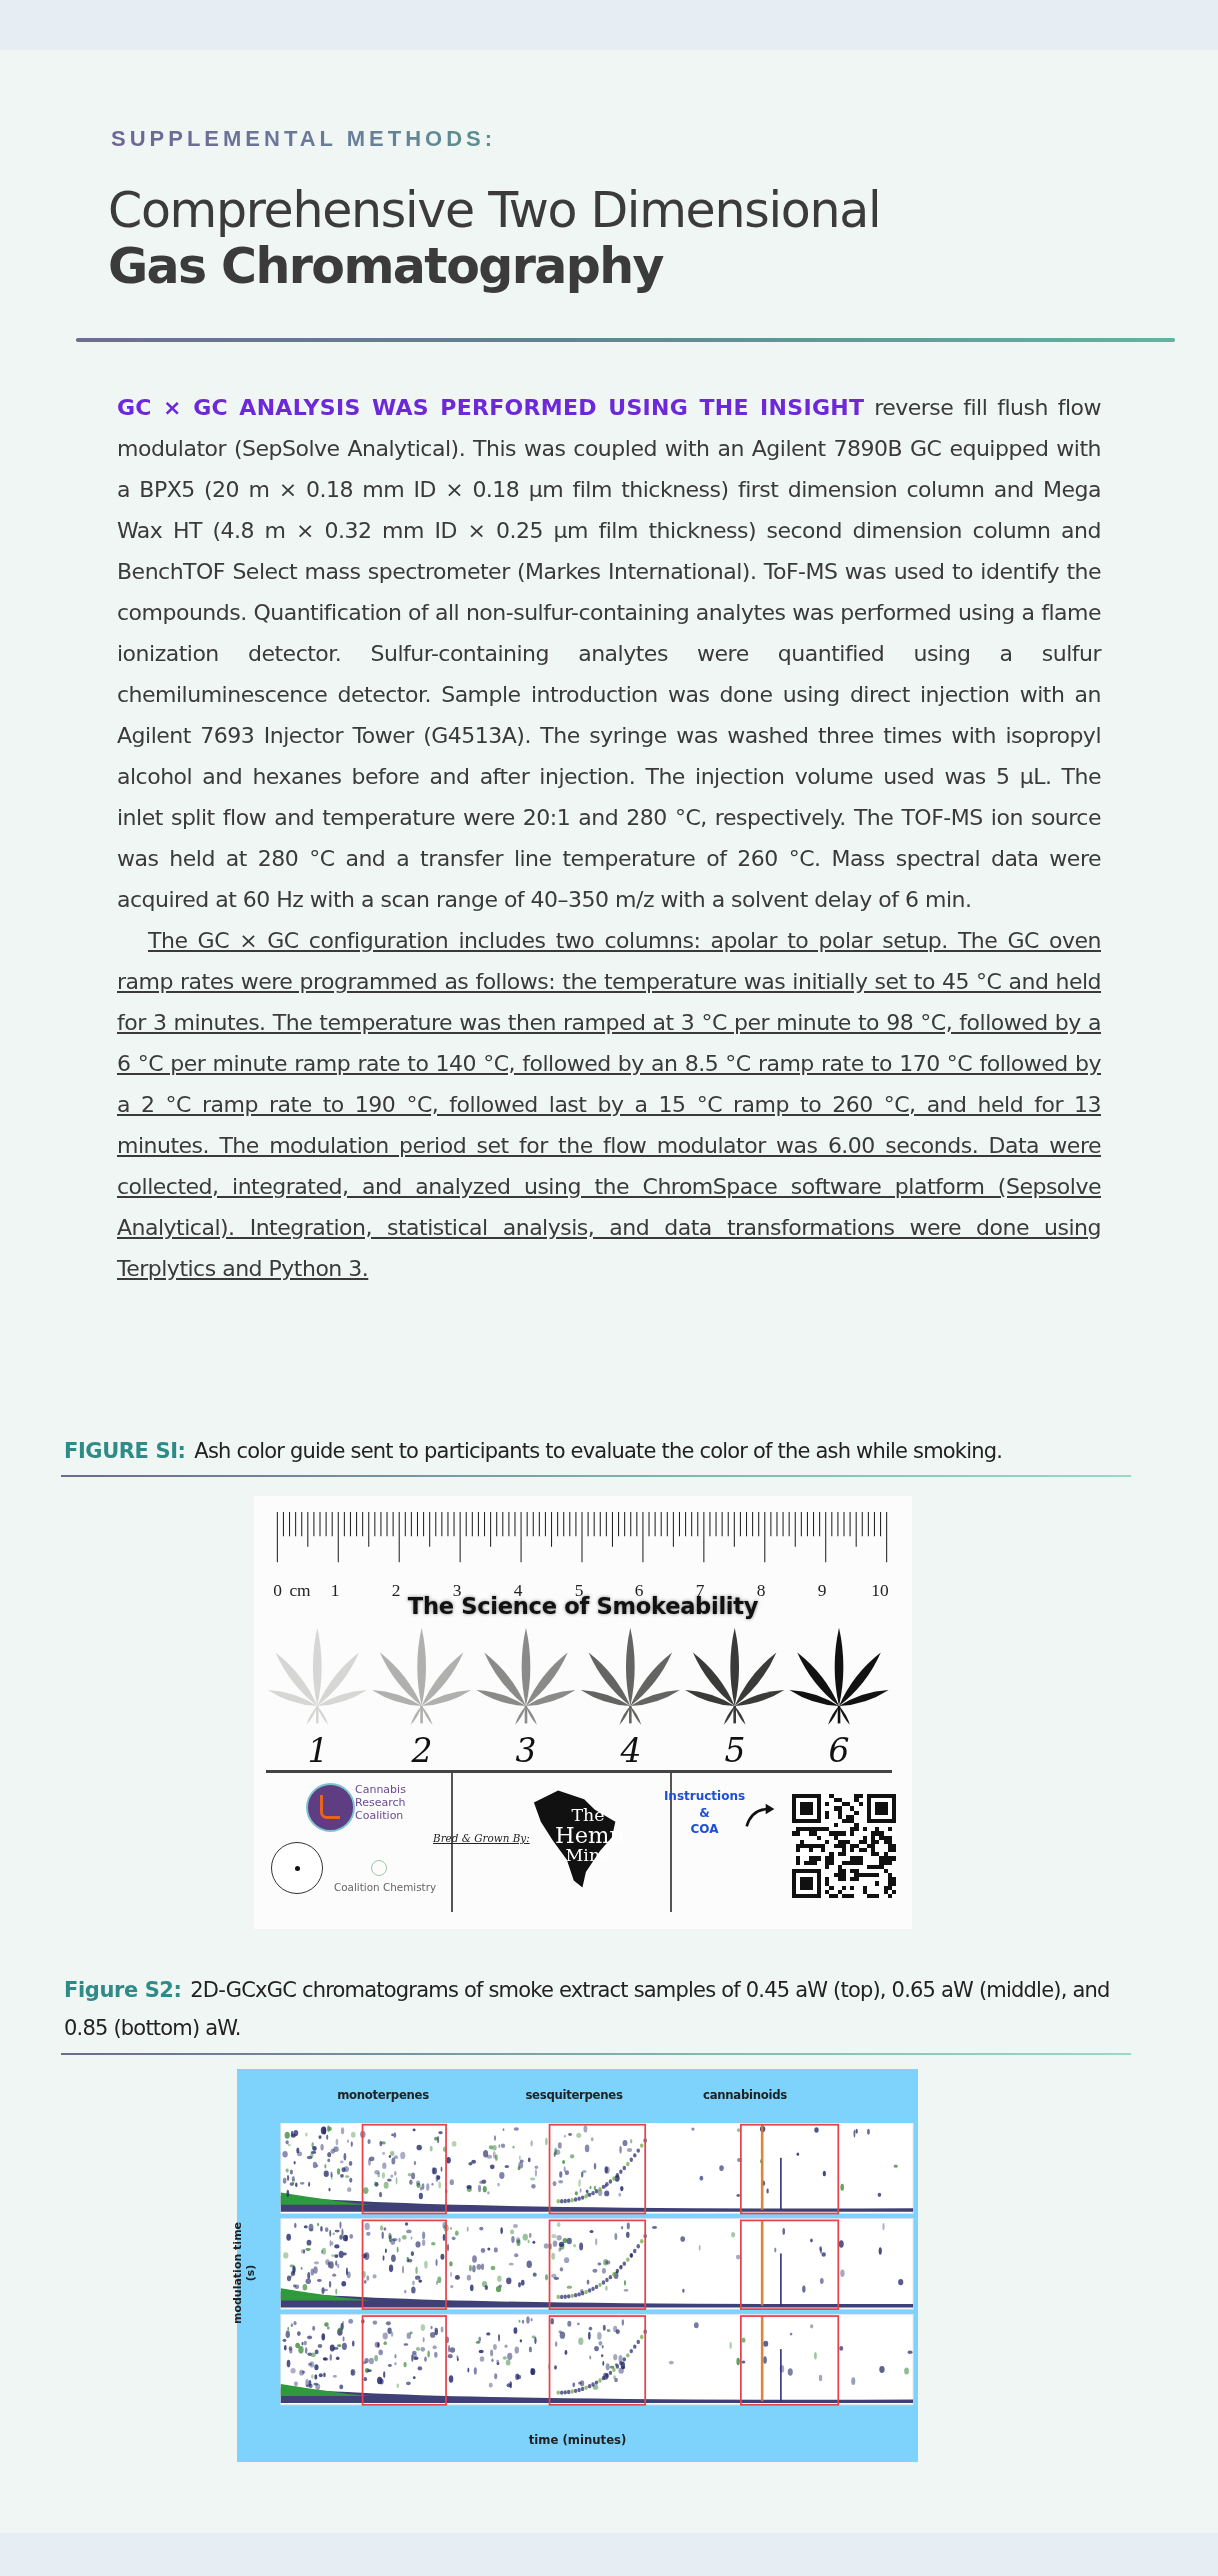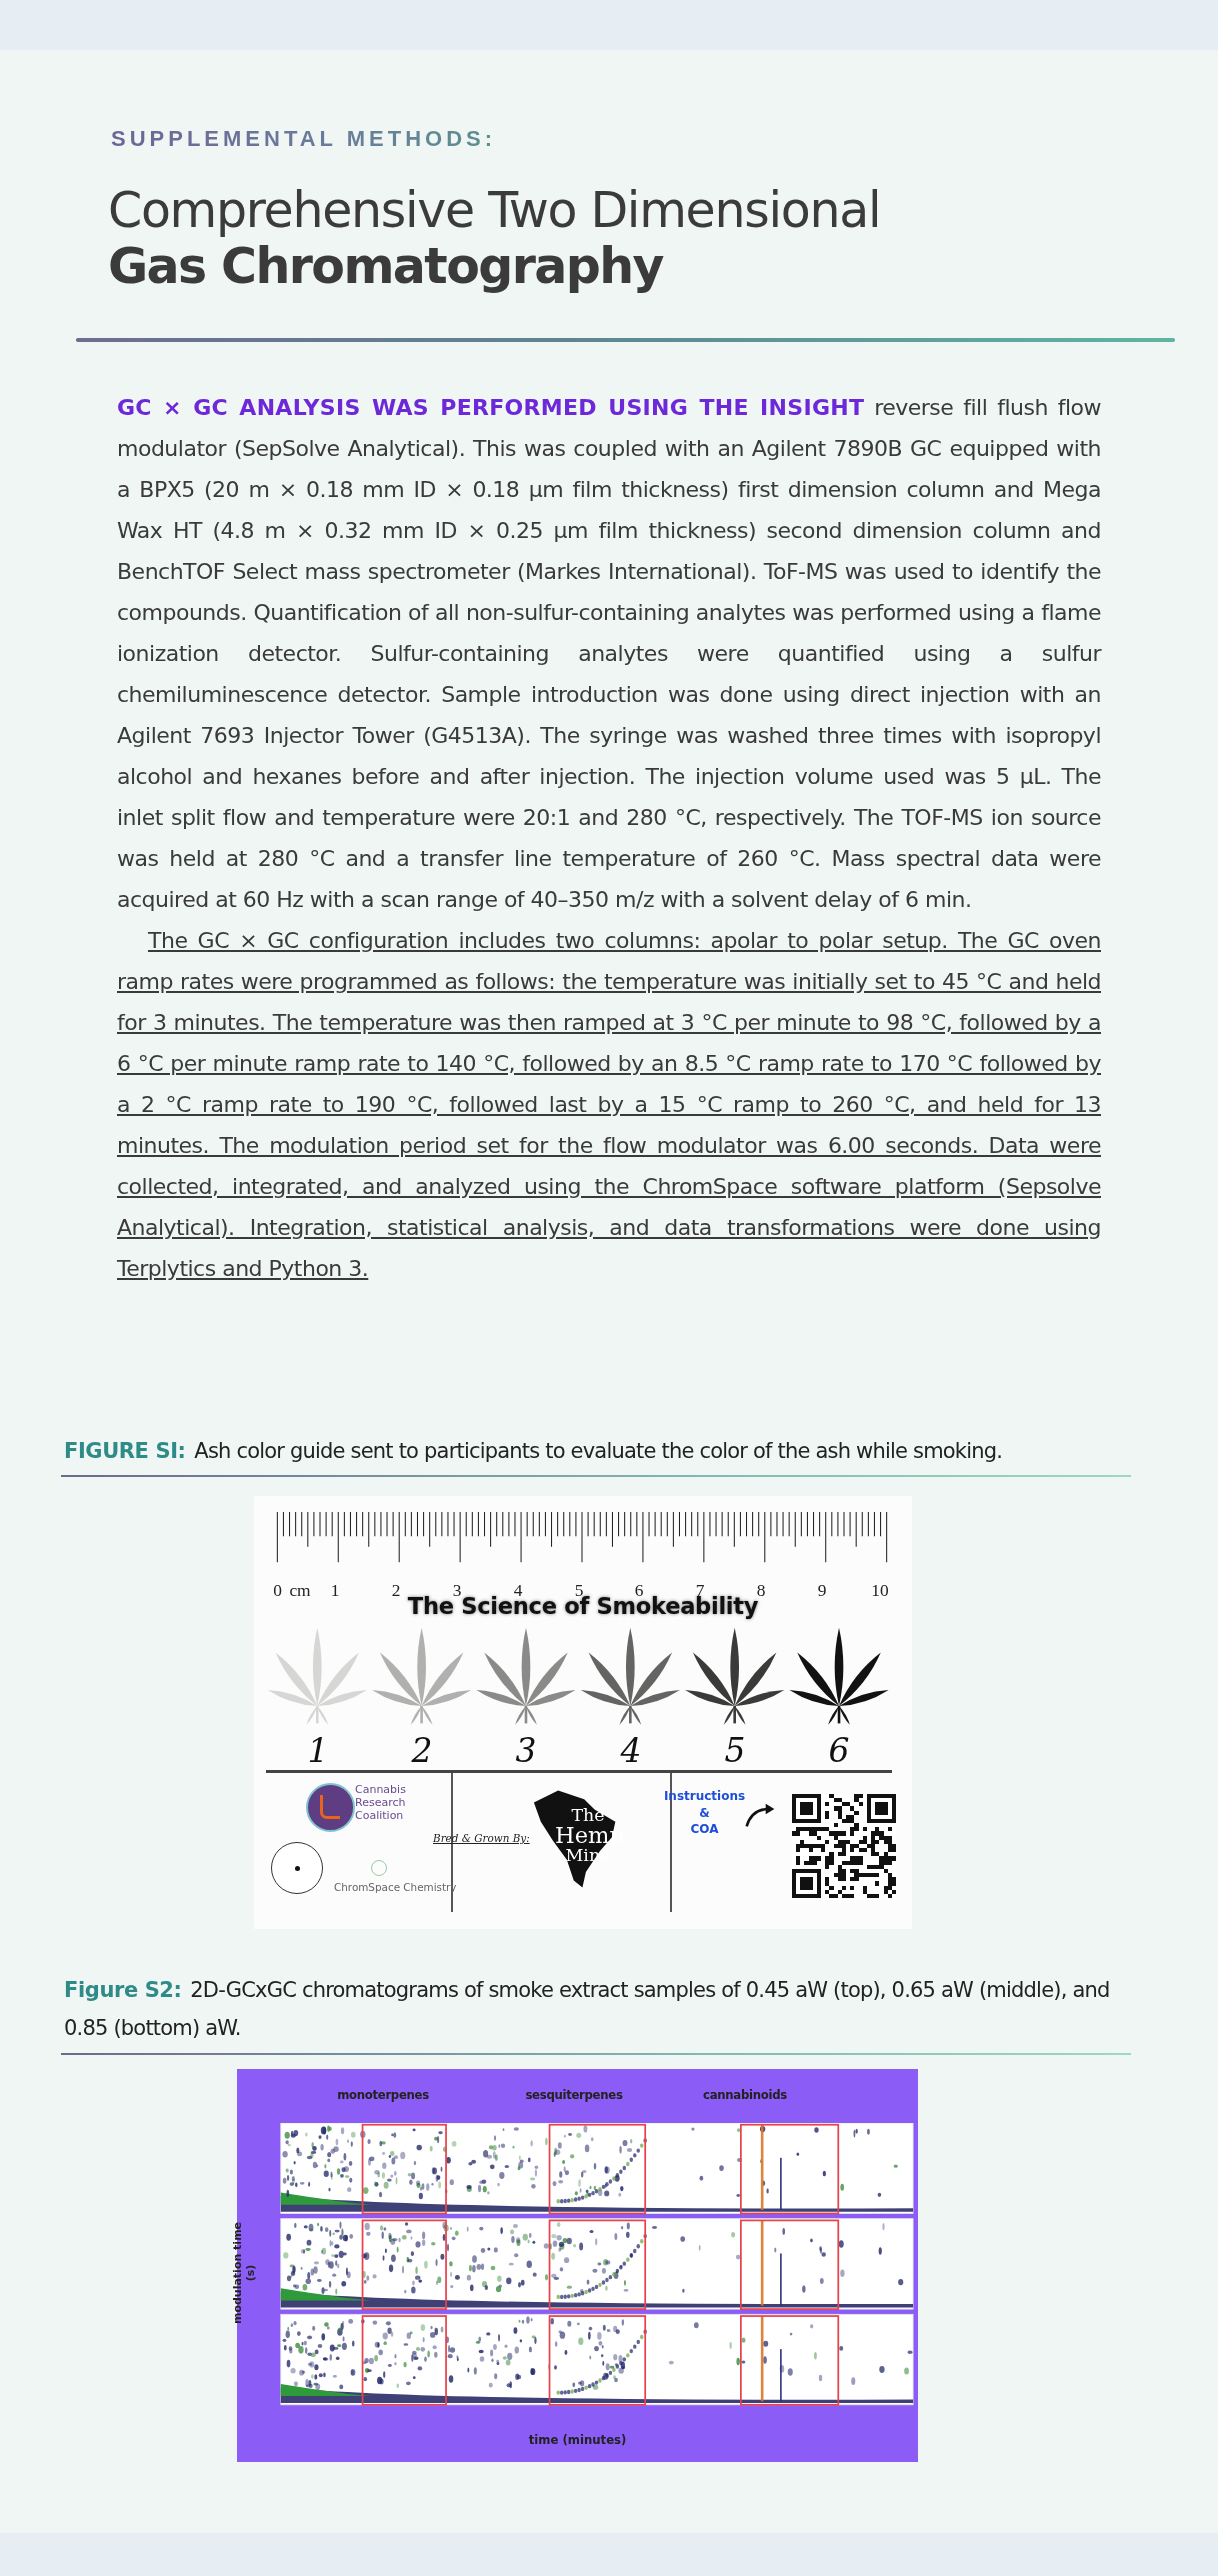--- a/index.html
+++ b/index.html
@@ -78,21 +78,21 @@
   .cc-text { position: absolute; left: 80px; top: 385px; font-size: 10.4px; color: #666; font-family: "DejaVu Sans", sans-serif; }
   .bred { position: absolute; left: 179px; top: 336px; font-family: "DejaVu Serif", serif; font-style: italic; font-size: 10.4px; color: #222; text-decoration: underline; }
   .sc-map { position: absolute; left: 278px; top: 291px; width: 87px; height: 104px; }
   .hemp-text { position: absolute; left: 301px; top: 311px; width: 66px; text-align: center; color: #fff; font-family: "DejaVu Serif", serif; font-size: 17.4px; line-height: 17.4px; }
   .hemp-text .big { font-size: 22.6px; line-height: 22.6px; }
   .instr { position: absolute; left: 407px; top: 292px; width: 87px; text-align: center; font-family: "DejaVu Sans", sans-serif; font-weight: bold; font-size: 12px; line-height: 16.5px; color: #1d4ed8; }
   .arrow { position: absolute; left: 489px; top: 306px; width: 35px; height: 26px; }
   .qr { position: absolute; left: 538px; top: 298px; width: 104px; height: 104px; }
 
   
-  .fig2 { position: absolute; left: 237px; top: 2069px; width: 681px; height: 393px; background: #8b5cf6; }
+  .fig2 { position: absolute; left: 237px; top: 2069px; width: 681px; height: 393px; background: #7dd3fc; }
   .cat-label { position: absolute; top: 19px; font-family: "DejaVu Sans", sans-serif; font-size: 11.7px; font-weight: bold; color: #222; transform: translateX(-50%); letter-spacing: -0.3px; }
   .chromo { position: absolute; left: 21px; top: 54px; width: 657px; height: 287px; }
   .y-label { position: absolute; left: -45px; top: 191px; width: 104px; font-family: "DejaVu Sans", sans-serif; font-size: 11px; font-weight: bold; color: #222; transform: rotate(-90deg); text-align: center; }
   .x-label { position: absolute; left: 0; width: 681px; top: 364px; text-align: center; font-family: "DejaVu Sans", sans-serif; font-size: 11.7px; font-weight: bold; color: #222; }
 </style>
 </head>
 <body>
 
 <div class="band-top"></div>
 <div class="page"></div>
@@ -308,21 +308,21 @@
   <div class="vline" style="left:416px"></div>
 
   <div class="crc-logo"></div>
   <div class="crc-text">
     <div>Cannabis</div>
     <div>Research</div>
     <div>Coalition</div>
   </div>
   <div class="seal"></div>
   <div class="cc-icon"></div>
-  <div class="cc-text">ChromSpace Chemistry</div>
+  <div class="cc-text">Coalition Chemistry</div>
 
   <div class="bred">Bred &amp; Grown By:</div>
   <svg class="sc-map" viewBox="0 0 100 120">
     <path d="M2,18 L30,4 L60,14 L72,26 L96,40 L92,58 L78,74 L62,98 L58,116 L48,108 L40,84 L24,62 L10,40 Z" fill="#111"></path>
   </svg>
   <div class="hemp-text">
     <div>The</div>
     <div class="big">Hemp</div>
     <div>Mine</div>
   </div>

